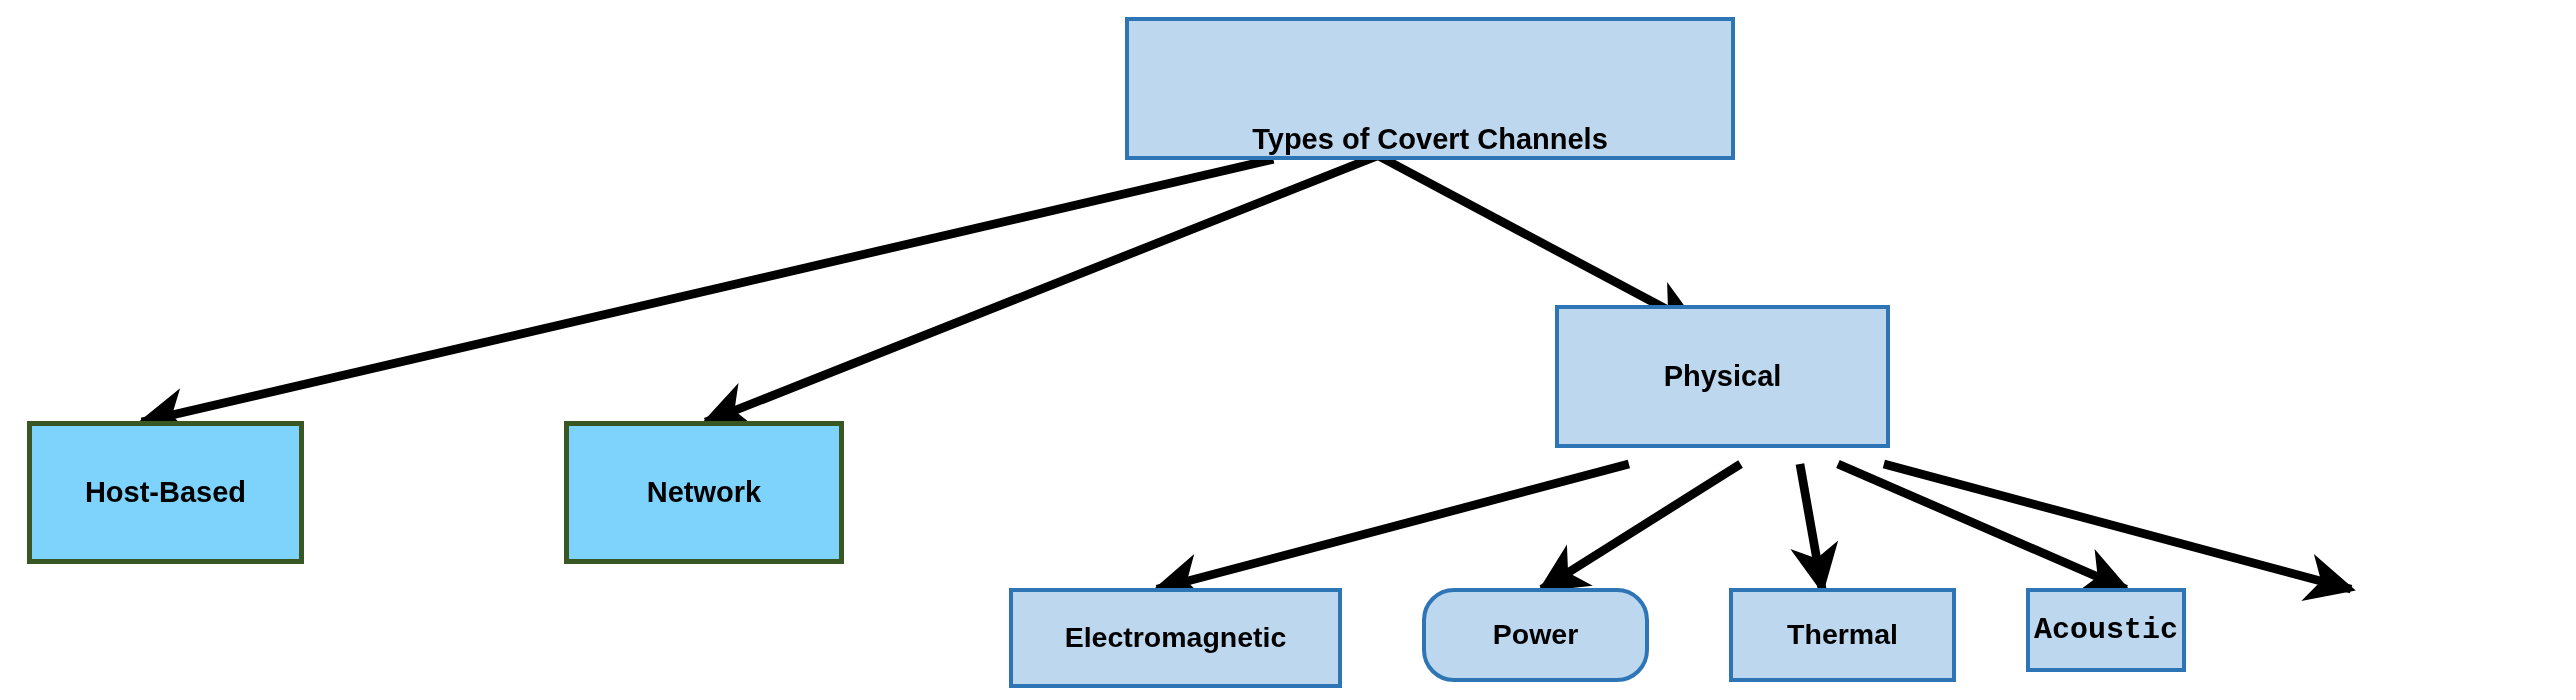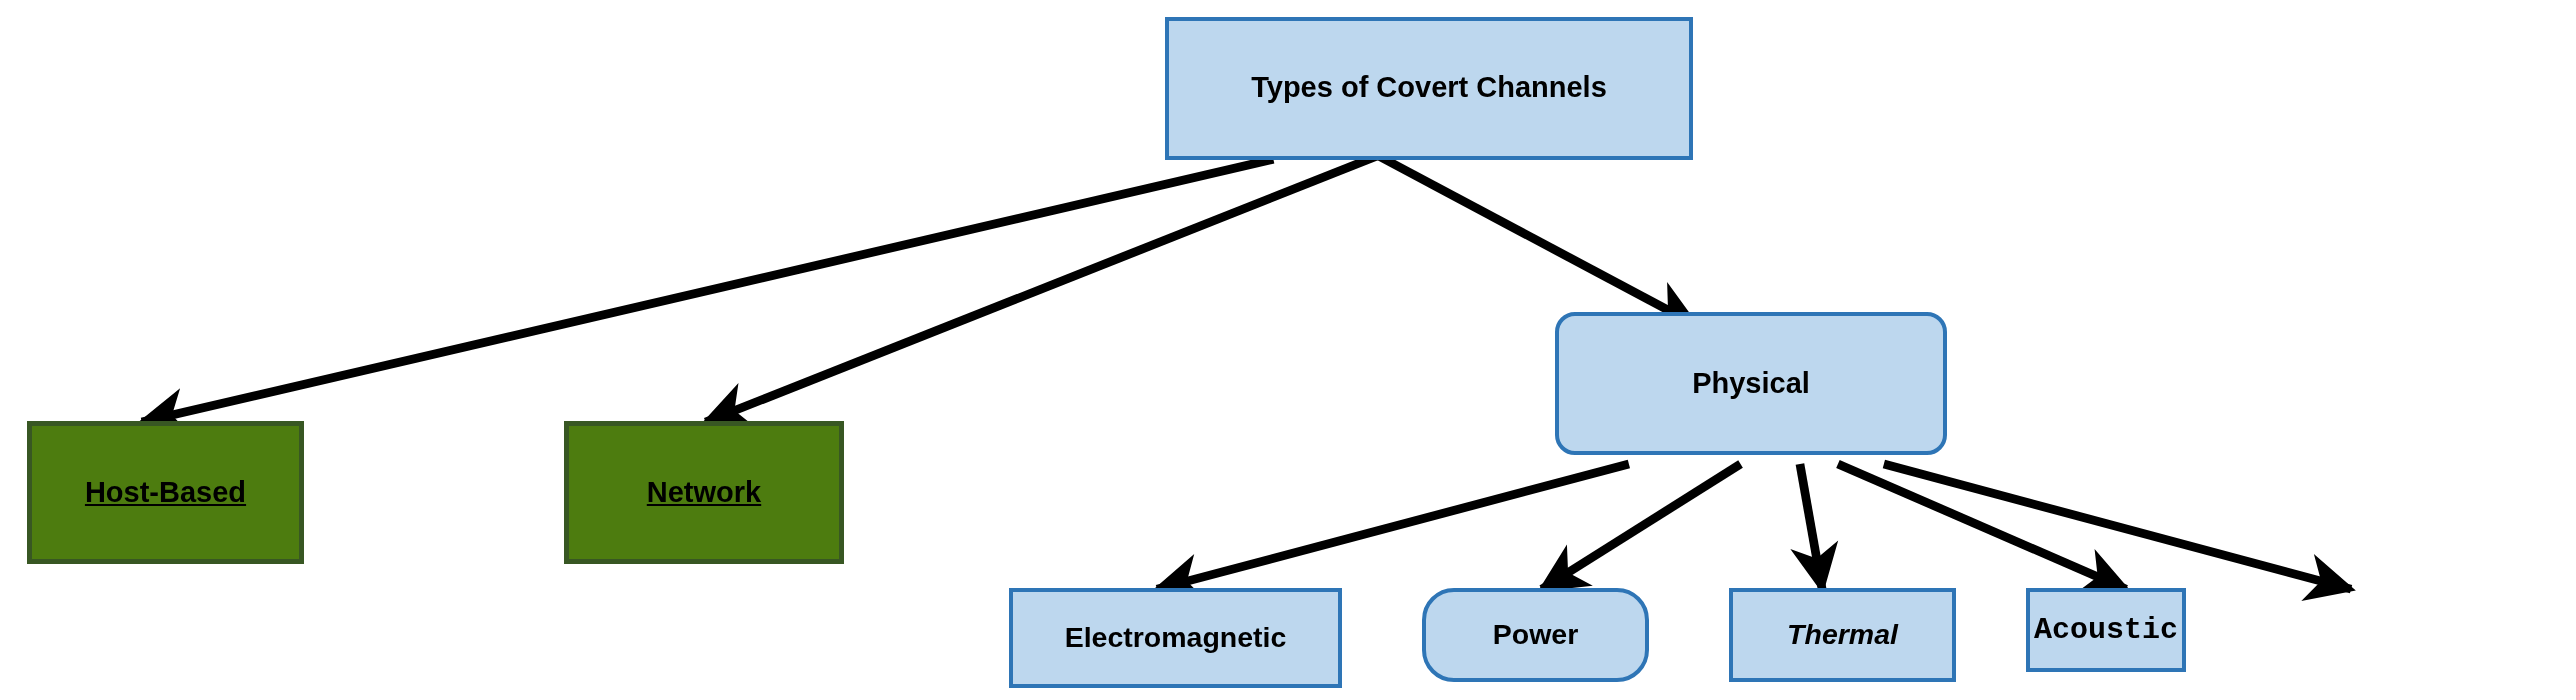--- a/index.html
+++ b/index.html
@@ -35,31 +35,30 @@
     font-weight: bold;
     color: #000000;
     line-height: 1.1;
     z-index: 2;
   }
   .node-blue {
     background: #bdd7ee;
     border: 4.8px solid #2e75b6;
   }
   .node-green {
-    background: #4d7c0f;
+    background: #7dd3fc;
     border: 5.5px solid #385723;
-    text-decoration: underline;
   }
-  .node-root      { left: 1165px; top: 16.6px;  width: 528px; height: 143px; font-size: 29px; }
+  .node-root      { left: 1125px; top: 16.6px;  width: 610px; height: 143px; font-size: 29px; align-items: flex-end; }
   .node-hostbased { left: 27px;   top: 421px; width: 277px; height: 143px; font-size: 29px; }
   .node-network   { left: 564px;  top: 421px; width: 280px; height: 143px; font-size: 29px; }
-  .node-physical  { left: 1555px; top: 312px; width: 392px; height: 143px; font-size: 29px; border-radius: 20px; }
+  .node-physical  { left: 1555px; top: 305px; width: 335px; height: 143px; font-size: 29px; }
   .node-em        { left: 1009px; top: 588px; width: 333px; height: 100px; font-size: 28.5px; }
   .node-power     { left: 1422px; top: 588px; width: 227px; height: 94px; font-size: 28.5px; border-radius: 32px; }
-  .node-thermal   { left: 1729px; top: 588px; width: 227px; height: 94px; font-size: 28.5px; font-style: italic; }
+  .node-thermal   { left: 1729px; top: 588px; width: 227px; height: 94px; font-size: 28.5px; }
   .node-acoustic  { left: 2026px; top: 588px; width: 160px; height: 84px; font-size: 30px; font-family: Liberation Mono, monospace; }
   .node-optical   { left: 2244px; top: 588px; width: 171px; height: 94px; font-size: 28.5px; }
 </style>
 </head>
 <body>
 
 <div id="canvas">
 
   <svg id="edges" viewBox="0 0 3251 884" width="2576" height="700" xmlns="http://www.w3.org/2000/svg">
     <defs>

